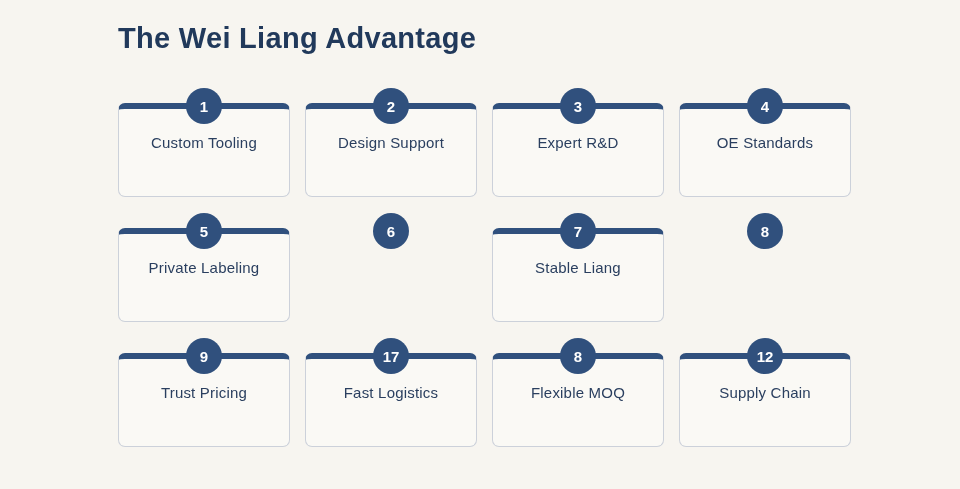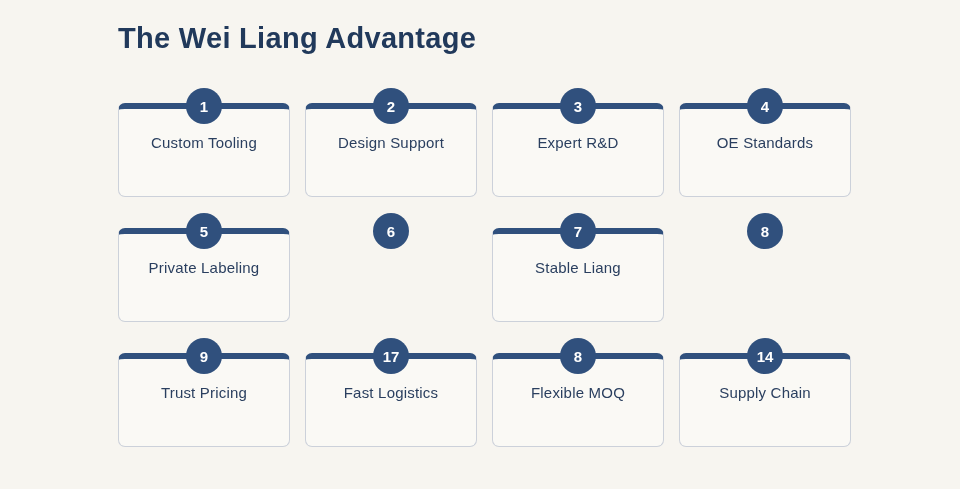--- a/index.html
+++ b/index.html
@@ -151,20 +151,20 @@
     <div class="badge">
       <span class="badge-number">8</span>
     </div>
     <div class="card">
       <span class="card-label">Flexible MOQ</span>
     </div>
   </div>
 
   <div class="cell">
     <div class="badge">
-      <span class="badge-number">14</span>
+      <span class="badge-number">12</span>
     </div>
     <div class="card">
       <span class="card-label">Supply Chain</span>
     </div>
   </div>
 </div>
 </div>
 
 </body></html>

